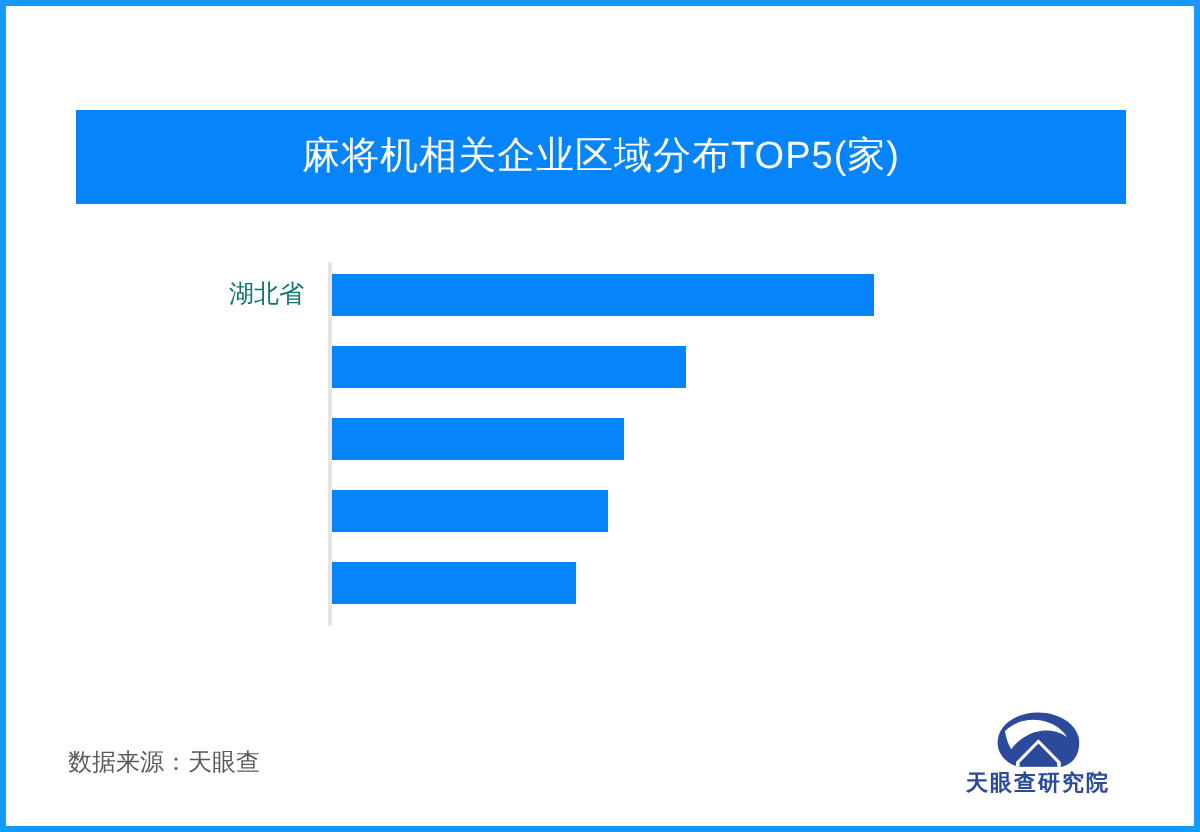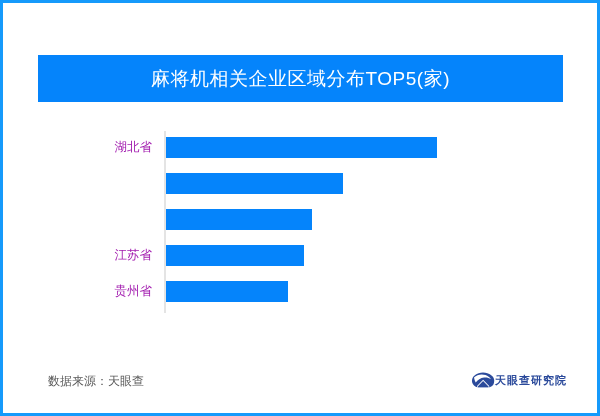--- a/index.html
+++ b/index.html
@@ -63,52 +63,51 @@
     height: 36px;
     display: block;
   }
   .cat-label {
     position: absolute;
     left: 0px;
     top: 6px;
     width: 149px;
     text-align: right;
     font-size: 12.5px;
-    color: #a21caf;
+    color: #0f766e;
     line-height: 21px;
     white-space: nowrap;
   }
   .bar {
     position: absolute;
     left: 163px;
     top: 6px;
     height: 21px;
     background: #0584FB;
   }
   
   #source-note {
     position: absolute;
     left: 31px;
     top: 370px;
     font-size: 12px;
     color: #5a5a5a;
     line-height: 16px;
     white-space: nowrap;
-    margin-left: 14px;
   }
   #logo-block {
     position: absolute;
     right: 30px;
     top: 352px;
     width: 96px;
     height: 50px;
     display: flex;
-    flex-direction: row;
+    flex-direction: column;
     align-items: center;
-    justify-content: space-between;
+    justify-content: flex-start;
   }
   #logo-mark {
     width: 44px;
     height: 30px;
     display: block;
   }
   #logo-wordmark {
     margin-top: 1px;
     font-size: 11px;
     color: #2b4a9b;
@@ -138,26 +137,24 @@
 
     <div class="bar-row" style="top:46px;">
       <div class="bar" style="width: 177px; background: rgb(5, 132, 251);"></div>
     </div>
 
     <div class="bar-row" style="top:82px;">
       <div class="bar" style="width: 146px; background: rgb(5, 132, 251);"></div>
     </div>
 
     <div class="bar-row" style="top:118px;">
-      <span class="cat-label">江苏省</span>
       <div class="bar" style="width: 138px; background: rgb(5, 132, 251);"></div>
     </div>
 
     <div class="bar-row" style="top:154px;">
-      <span class="cat-label">贵州省</span>
       <div class="bar" style="width: 122px; background: rgb(5, 132, 251);"></div>
     </div>
 
   </div>
 
   <div id="source-note">数据来源：天眼查</div>
 
   <div id="logo-block">
     <svg id="logo-mark" viewBox="0 0 44 30" xmlns="http://www.w3.org/2000/svg">
       <path d="M22 1.2 C10.5 1.2 1.8 8.0 1.8 16.2 C1.8 22.0 6.0 26.6 12.0 28.4 L12.0 28.4 L34.2 28.4 C40.0 26.4 42.6 22.2 42.6 16.2 C42.6 8.0 33.5 1.2 22 1.2 Z" fill="#2B4A9B"></path>

